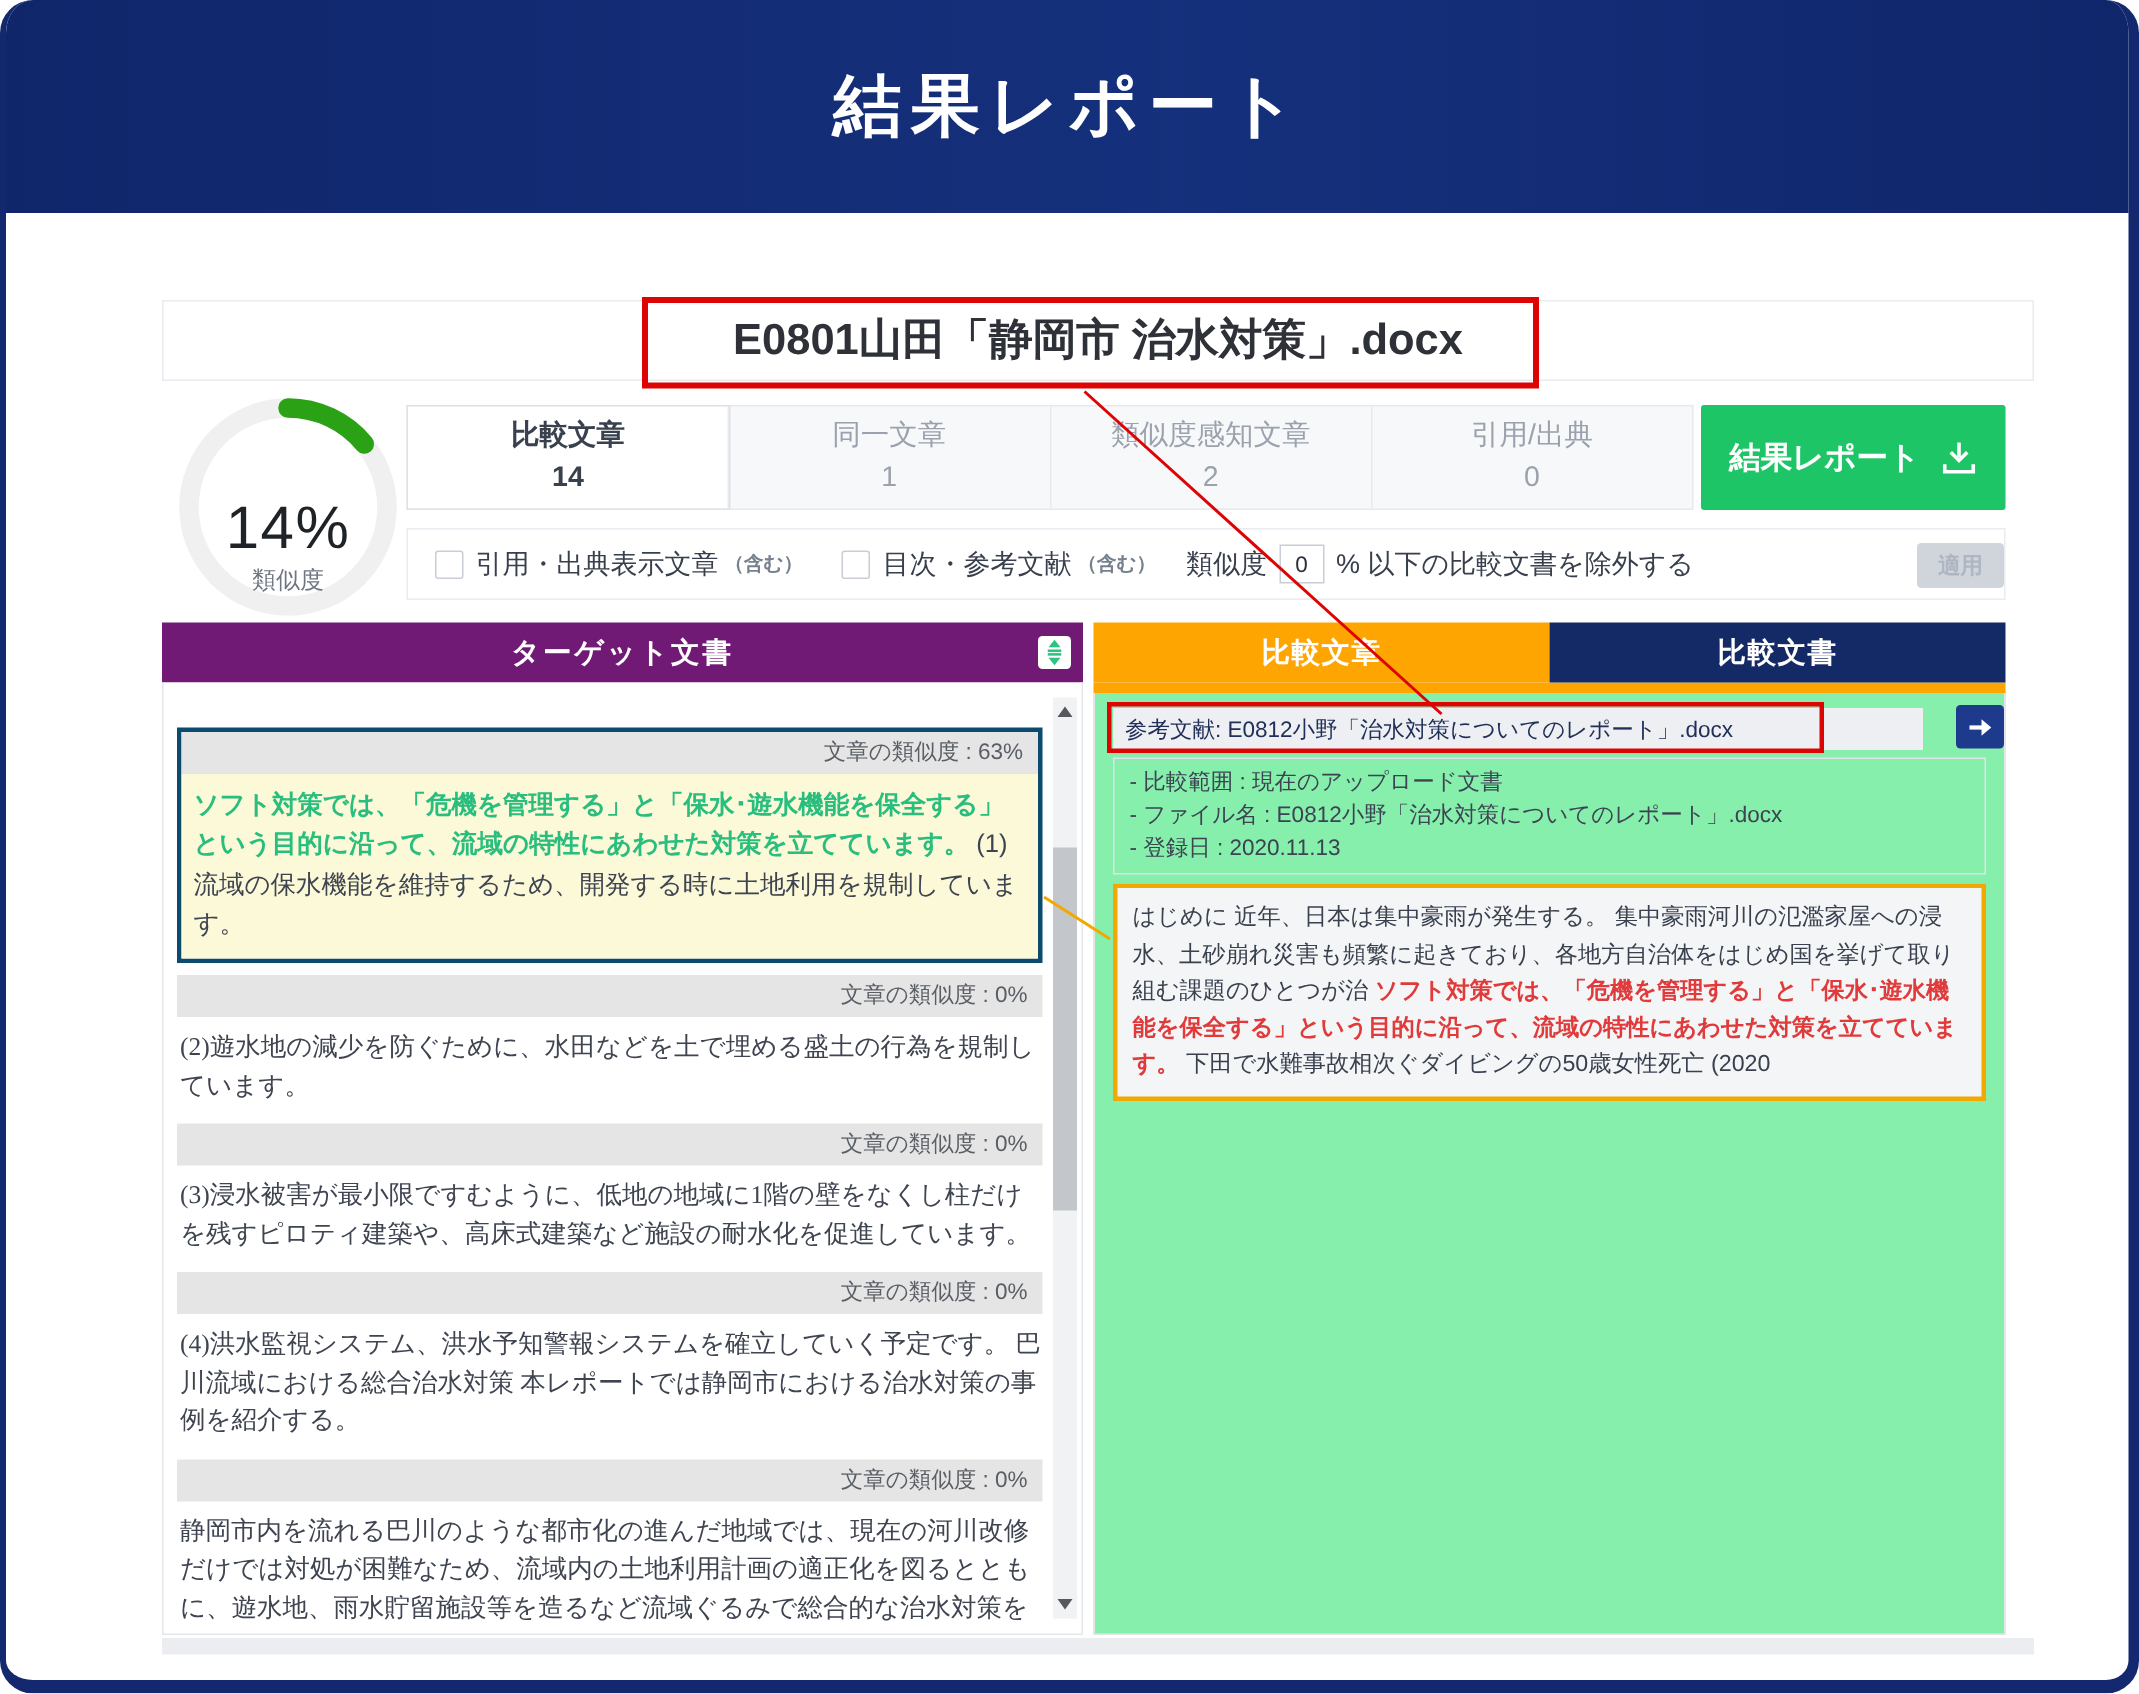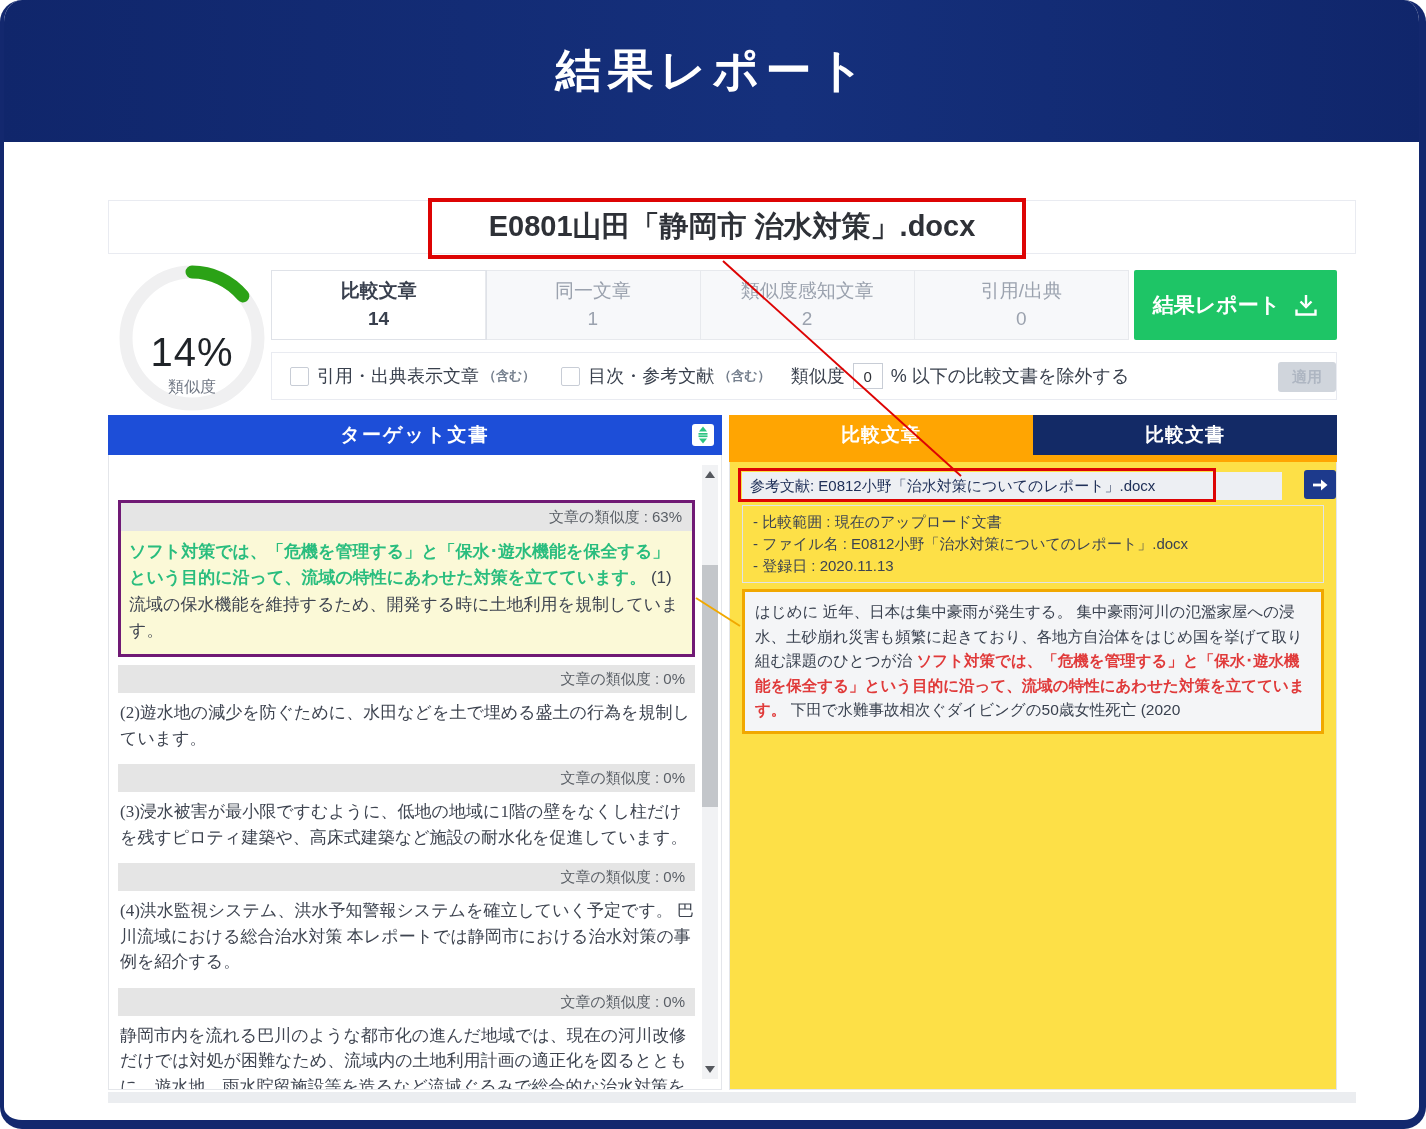--- a/index.html
+++ b/index.html
@@ -38,44 +38,44 @@
   .cb{width:17px;height:17px;border:1px solid #c8cdd6;border-radius:2px;background:#fff;display:inline-block;cursor:pointer;}
   .f-lbl{font-size:18px;color:#39404d;font-weight:400;margin-left:8px;}
   .f-sub{font-size:13px;color:#76808e;margin-left:4px;font-weight:600;}
   .f-gap{width:26px;}
   .pct-input{width:28px;height:24px;border:1px solid #c8cdd6;text-align:center;font-size:15px;color:#2e3137;
              margin:0 6px 0 8px;padding:0;font-family:inherit;}
   .apply-btn{position:absolute;right:0;top:9px;width:58px;height:30px;background:#d0d5dc;border:none;border-radius:3px;
              color:#aeb6c2;font-size:15px;font-weight:700;font-family:inherit;}
   
   .lpanel{position:absolute;left:104px;top:415px;width:614px;height:675px;}
-  .lpanel-hdr{height:40px;background:#1d4ed8;display:flex;align-items:center;justify-content:center;position:relative;}
+  .lpanel-hdr{height:40px;background:#701a75;display:flex;align-items:center;justify-content:center;position:relative;}
   .lpanel-title{color:#fff;font-size:19px;font-weight:700;letter-spacing:2px;}
   .expand-btn{position:absolute;right:8px;top:9px;width:22px;height:22px;border:none;background:transparent;padding:0;cursor:pointer;}
   .lpanel-body{position:relative;height:635px;background:#fff;border:1px solid #e4e6ea;border-top:none;
                box-sizing:border-box;overflow:hidden;padding:28px 26px 0 9px;}
   .simbar{height:28px;background:#e5e5e5;color:#5a5f66;font-size:15px;line-height:28px;text-align:right;padding-right:10px;}
   .blk-text{font-size:17px;line-height:1.5;color:#3e4450;margin:7px 0 13px 2px;font-family:Liberation Serif, serif;}
-  .match-wrap{border:3px solid #701a75;margin:17px 0 8px 0;}
+  .match-wrap{border:3px solid #0c4a6e;margin:2px 0 8px 0;}
   .match-wrap .simbar{margin:0;}
   .hl-yellow{background:#fbf9d7;padding:8px 10px 10px 8px;font-size:17px;line-height:1.55;color:#3e4450;}
   .green-em{color:#29bd7e;font-weight:700;}
   
   .vscroll{position:absolute;right:3px;top:10px;bottom:10px;width:16px;background:#f1f2f4;}
   .arr{position:absolute;left:3px;width:0;height:0;border-left:5px solid transparent;border-right:5px solid transparent;}
   .arr-up{top:6px;border-bottom:7px solid #55585e;}
   .arr-dn{bottom:6px;border-top:7px solid #55585e;}
   .vthumb{position:absolute;left:0;top:100px;width:16px;height:242px;background:#c3c6ca;}
   .rpanel{position:absolute;left:725px;top:415px;width:608px;height:675px;}
   .rtabs{display:flex;height:40px;}
   .rtab{flex:1;display:flex;align-items:center;justify-content:center;color:#fff;font-size:19px;font-weight:700;cursor:pointer;letter-spacing:1px;}
   .rtab.sentence{background:#ffa502;}
   .rtab.document{background:#132a66;}
   .orange-strip{height:7px;background:#ffa502;}
-  .rpanel-body{position:relative;height:628px;background:#fde047;border:1px solid #e4e6ea;border-top:none;
+  .rpanel-body{position:relative;height:628px;background:#86efac;border:1px solid #e4e6ea;border-top:none;
                box-sizing:border-box;padding:10px 12px 0 12px;overflow:hidden;}
   .ref-row{position:relative;height:28px;background:#edeff3;margin-right:42px;display:flex;align-items:center;
            padding-left:8px;font-size:15px;color:#203058;}
   .red-box-ref{position:absolute;left:-4px;top:-4px;width:478px;height:34px;border:3px solid #dd0404;box-sizing:border-box;pointer-events:none;z-index:5;}
   .goto-btn{position:absolute;right:0;top:8px;width:32px;height:29px;background:#1d3a8c;border:none;border-radius:3px;
             display:flex;align-items:center;justify-content:center;cursor:pointer;}
   .detail-box{margin-top:5px;border:1px solid #e0e3e9;padding:5px 10px 6px 10px;font-size:15px;line-height:1.45;color:#3c4352;}
   .comp-block{margin-top:6px;border:3px solid #f1a800;background:#f4f5f7;padding:8px 10px;
               font-size:15.5px;line-height:1.58;color:#39414f;}
   .red-em{color:#e03a3a;font-weight:700;}

